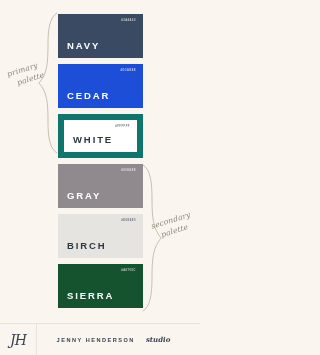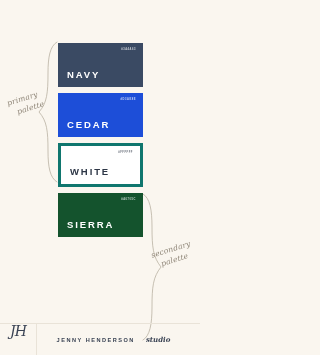--- a/index.html
+++ b/index.html
@@ -12,21 +12,20 @@
     background: #faf6ef;
     font-family: "Liberation Sans", sans-serif;
     overflow: hidden;
     position: relative;
   }
 
   #board {
     position: absolute;
     inset: 0;
     background: #faf6ef;
-    margin-top: 29px;
   }
 
   
   .swatch-stack {
     position: absolute;
     left: 58px;
     top: 14px;
     width: 85px;
   }
 
@@ -62,21 +61,21 @@
     opacity: 0.72;
   }
 
   
   .swatch.on-dark .swatch-name,
   .swatch.on-dark .swatch-hex { color: #ffffff; }
   
   .swatch.on-light .swatch-name,
   .swatch.on-light .swatch-hex { color: #2d3646; }
 
-  .swatch.bordered { border: 3px solid #0f766e; }
+  .swatch.bordered { border: 6px solid #0f766e; }
 
   
   .brace {
     position: absolute;
     pointer-events: none;
   }
   .brace svg { display: block; overflow: visible; }
 
   #brace-primary   { left: 36px; top: 12px;  width: 22px; height: 142px; }
   #brace-secondary { left: 142px; top: 164px; width: 22px; height: 148px; }
@@ -116,20 +115,21 @@
     height: 31px;
     border-top: 1px solid #e9e3d8;
     display: flex;
     align-items: center;
   }
 
   .footer-mark {
     width: 37px;
     height: 31px;
     display: flex;
+    align-items: center;
     justify-content: center;
     border-right: 1px solid #e9e3d8;
     box-sizing: border-box;
   }
   .footer-mark .monogram {
     font-family: "DejaVu Serif", serif;
     font-style: italic;
     font-size: 14px;
     color: #3a4354;
     line-height: 1;
@@ -188,21 +188,29 @@
     <div class="swatch on-dark" style="background:#1d4ed8">
       <span class="swatch-hex">#D3AE8E</span>
       <span class="swatch-name">CEDAR</span>
     </div>
 
     <div class="swatch on-light bordered" style="background:#ffffff">
       <span class="swatch-hex">#FFFFFF</span>
       <span class="swatch-name">WHITE</span>
     </div>
 
-
+    <div class="swatch on-dark" style="background:#908a8e">
+      <span class="swatch-hex">#908A8E</span>
+      <span class="swatch-name">GRAY</span>
+    </div>
+
+    <div class="swatch on-light" style="background:#e6e4e0">
+      <span class="swatch-hex">#E6E4E0</span>
+      <span class="swatch-name">BIRCH</span>
+    </div>
 
     <div class="swatch on-dark" style="background:#14532d">
       <span class="swatch-hex">#A6705C</span>
       <span class="swatch-name">SIERRA</span>
     </div>
 
   </div>
 
   <div class="script-label" id="label-primary">
     <span class="l1">primary</span>

